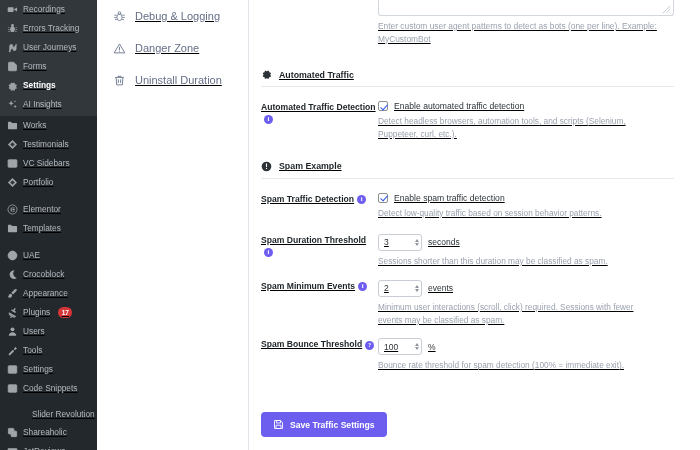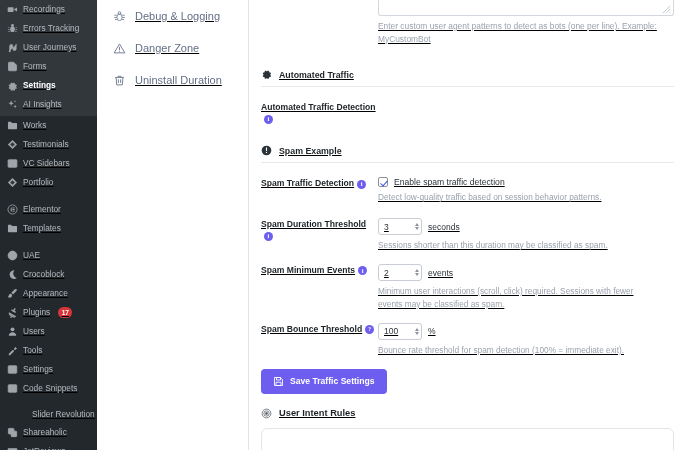--- a/index.html
+++ b/index.html
@@ -168,20 +168,21 @@
 
   
   .save-btn {
     display: inline-flex; align-items: center; gap: 6px;
     background: #6d5ef0; color: #fff;
     border: none; border-radius: 4px;
     padding: 7px 12px;
     font-size: 8.6px; font-weight: bold;
     font-family: "Liberation Sans", sans-serif;
     cursor: pointer;
+    margin-top: 28px;
   }
   .save-btn .bicon { width: 11px; height: 11px; flex: 0 0 11px; }
   .save-btn .bicon svg { width: 11px; height: 11px; display: block; }
 
   
   .intent-card {
     border: 1px solid #e3e5ea; border-radius: 6px;
     background: #fff;
     padding: 12px 14px 14px 14px;
   }
@@ -467,20 +468,27 @@
             </svg>
         </span>
         <span>Automated Traffic</span>
       </div>
 
       <div style="height:14px"></div>
       <div class="row">
         <div class="row-label">
           <span>Automated Traffic Detection</span><br>
           <span class="info-dot">i</span>
+        </div>
+        <div class="row-body">
+          <div class="cb-line">
+            <span class="cb checked"></span>
+            <span class="cb-label">Enable automated traffic detection</span>
+          </div>
+          <div class="help">Detect headless browsers, automation tools, and scripts (Selenium, Puppeteer, curl, etc.).</div>
         </div>
       </div>
 
       
       <div style="height:20px"></div>
       <div class="section-head">
         <span class="shicon">
           <svg viewBox="0 0 16 16">
               <circle cx="8" cy="8" r="7" fill="#2c3338"></circle>
               <rect x="7.2" y="3.6" width="1.6" height="5" fill="#fff"></rect>

